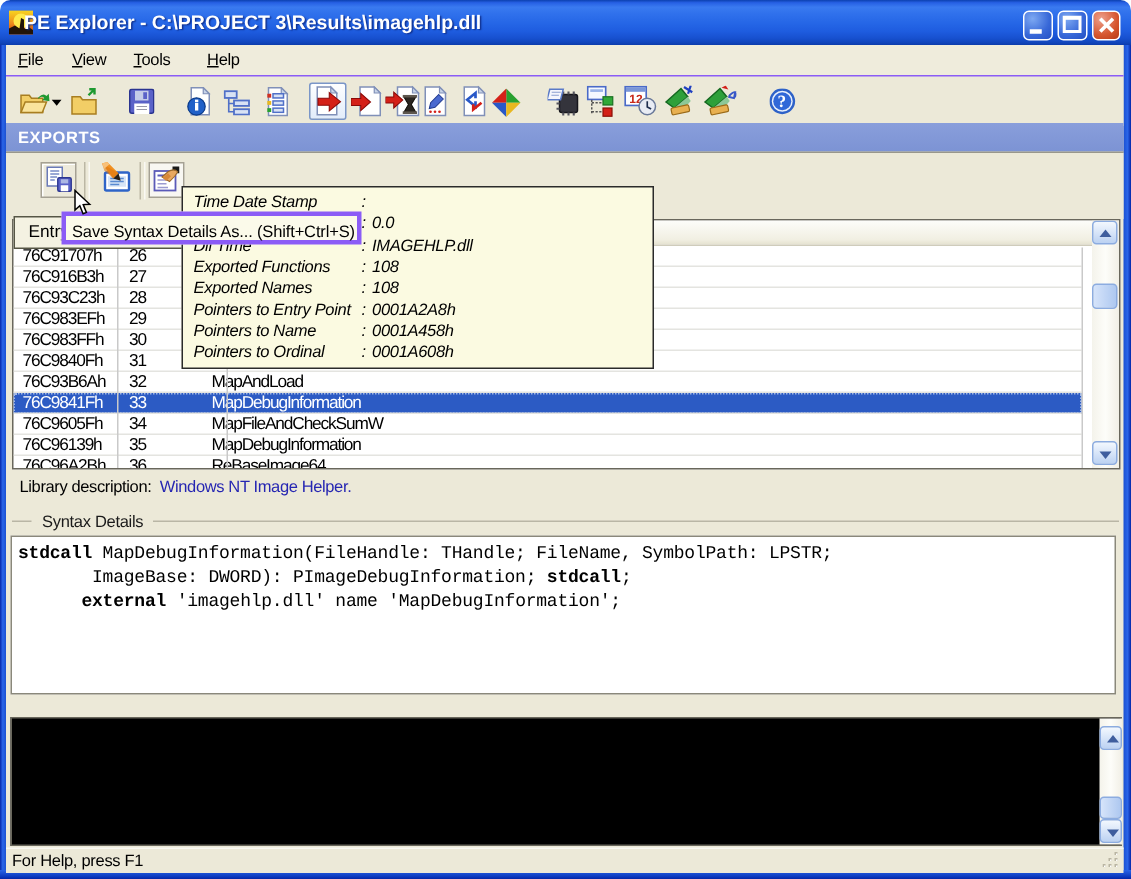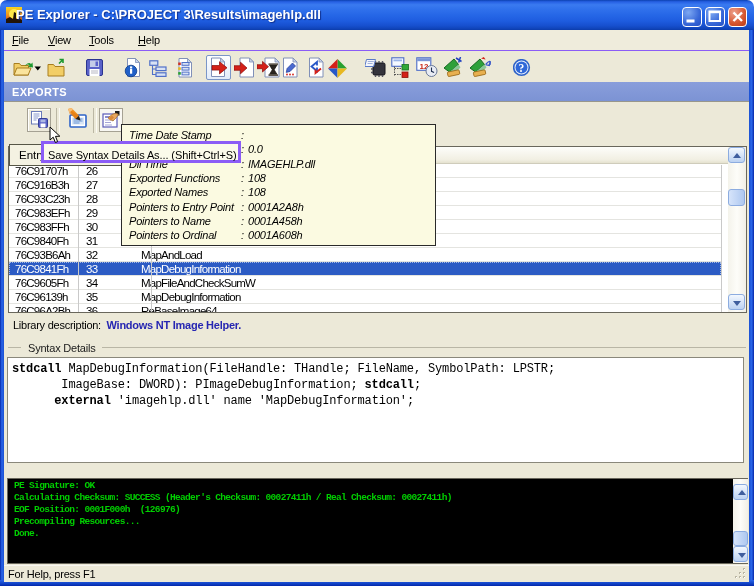--- a/index.html
+++ b/index.html
@@ -47,21 +47,21 @@
   .hline{left:0;width:712px;height:1px;background:#E4E4E0;}
   
   .sb{background:linear-gradient(90deg,#F4F3EB,#FDFDF9 50%,#F1EFE6);}
   .sbbtn{width:17px;height:16px;box-sizing:border-box;border:1px solid #8CACE0;border-radius:3px;
      background:linear-gradient(180deg,#F3F8FE,#D2E1F7 60%,#BCD2F2);}
   .sbbtn svg{position:absolute;left:3px;top:4px;}
   .sbth{width:17px;box-sizing:border-box;border:1px solid #8CACE0;border-radius:3px;
      background:linear-gradient(90deg,#D6E4FA,#AEC8F0);}
   
   #libdesc{left:13px;top:319px;font-size:11px;letter-spacing:-0.25px;color:#000;}
-  #libdesc b{color:#2626B2;font-weight:bold;}
+  #libdesc b{color:#2626B2;font-weight:normal;}
   
   #sdlab{left:28px;top:342px;font-size:11px;letter-spacing:-0.2px;color:#1a1a1a;}
   .gline{top:347px;height:1px;background:#B9B6A5;}
   #synbox{left:7px;top:357px;width:737px;height:106px;box-sizing:border-box;border:1px solid #8a887b;background:#fff;
      font-family:"Liberation Mono",monospace;font-size:12px;letter-spacing:-0.15px;line-height:16px;color:#000;}
   #synbox pre{margin:3px 0 0 4px;font:inherit;}
   
   #console{left:7px;top:478px;width:741px;height:86px;box-sizing:border-box;border:1px solid #69675C;background:#000;}
   #ctext{left:6px;top:1px;color:#00CE00;font-weight:bold;font-family:"Liberation Mono",monospace;font-size:9.5px;letter-spacing:-0.67px;line-height:12px;white-space:pre;}
   #csb{left:725px;top:0;width:15px;height:84px;}
@@ -377,25 +377,20 @@
  <div id="libdesc" class="abs">Library description:&nbsp; <b>Windows NT Image Helper.</b></div>
  <div id="sdlab" class="abs">Syntax Details</div>
  <div class="abs gline" style="left:8px;width:13px"></div>
  <div class="abs gline" style="left:102px;width:644px"></div>
  <div id="synbox" class="abs">
     <pre><b>stdcall</b> MapDebugInformation(FileHandle: THandle; FileName, SymbolPath: LPSTR;
        ImageBase: DWORD): PImageDebugInformation; <b>stdcall</b>;
       <b>external</b> 'imagehlp.dll' name 'MapDebugInformation';</pre>
   </div>
  <div id="console" class="abs">
-   <div id="ctext" class="abs">PE Signature: OK
-Calculating Checksum: SUCCESS (Header's Checksum: 00027411h / Real Checksum: 00027411h)
-EOF Position: 0001F000h  (126976)
-Precompiling Resources...
-Done.</div>
    <div id="csb" class="abs sb">
      <div class="abs sbbtn" style="left:0;top:5px;width:15px">
         <svg width="9" height="8">
           <path d="M5 1 L9 6 L1 6 Z" fill="#3F5E9E"></path>
         </svg>
       </div>
      <div class="abs sbth" style="left:0;top:52px;width:15px;height:15px"></div>
      <div class="abs sbbtn" style="left:0;top:67px;width:15px">
         <svg width="9" height="8">
           <path d="M5 7 L1 2 L9 2 Z" fill="#3F5E9E"></path>

